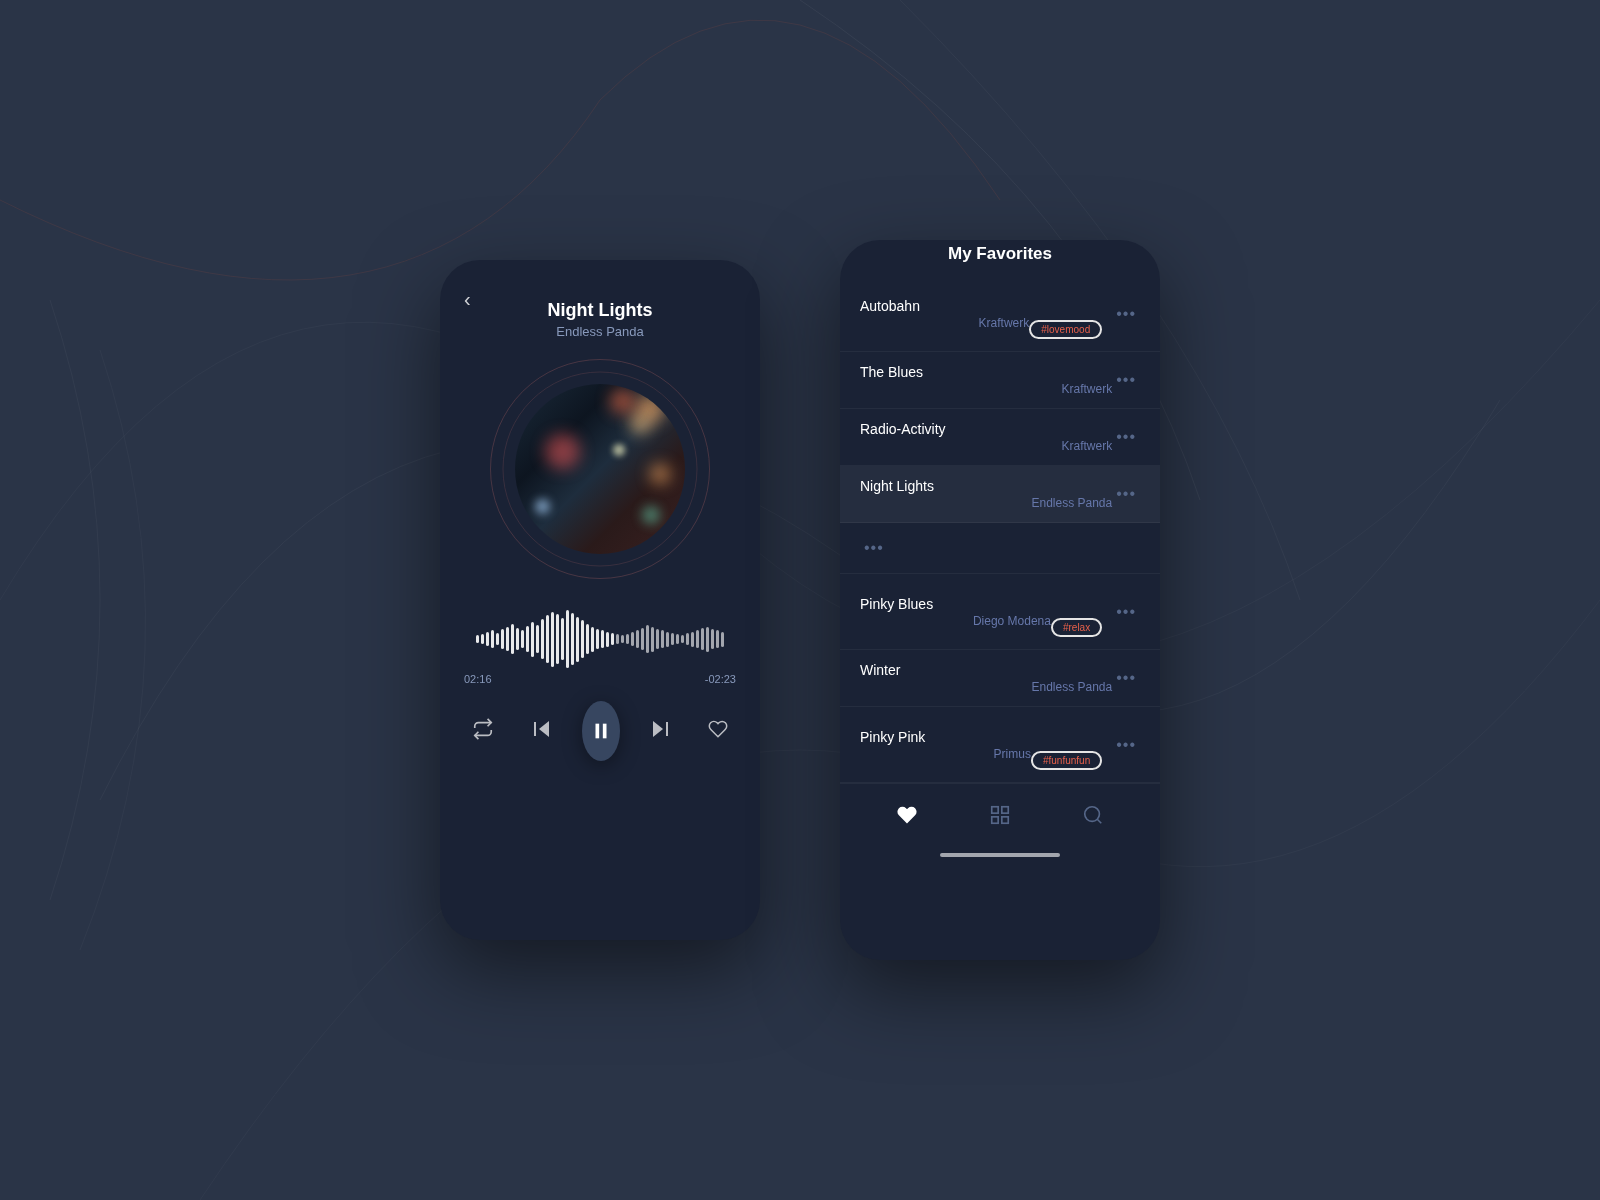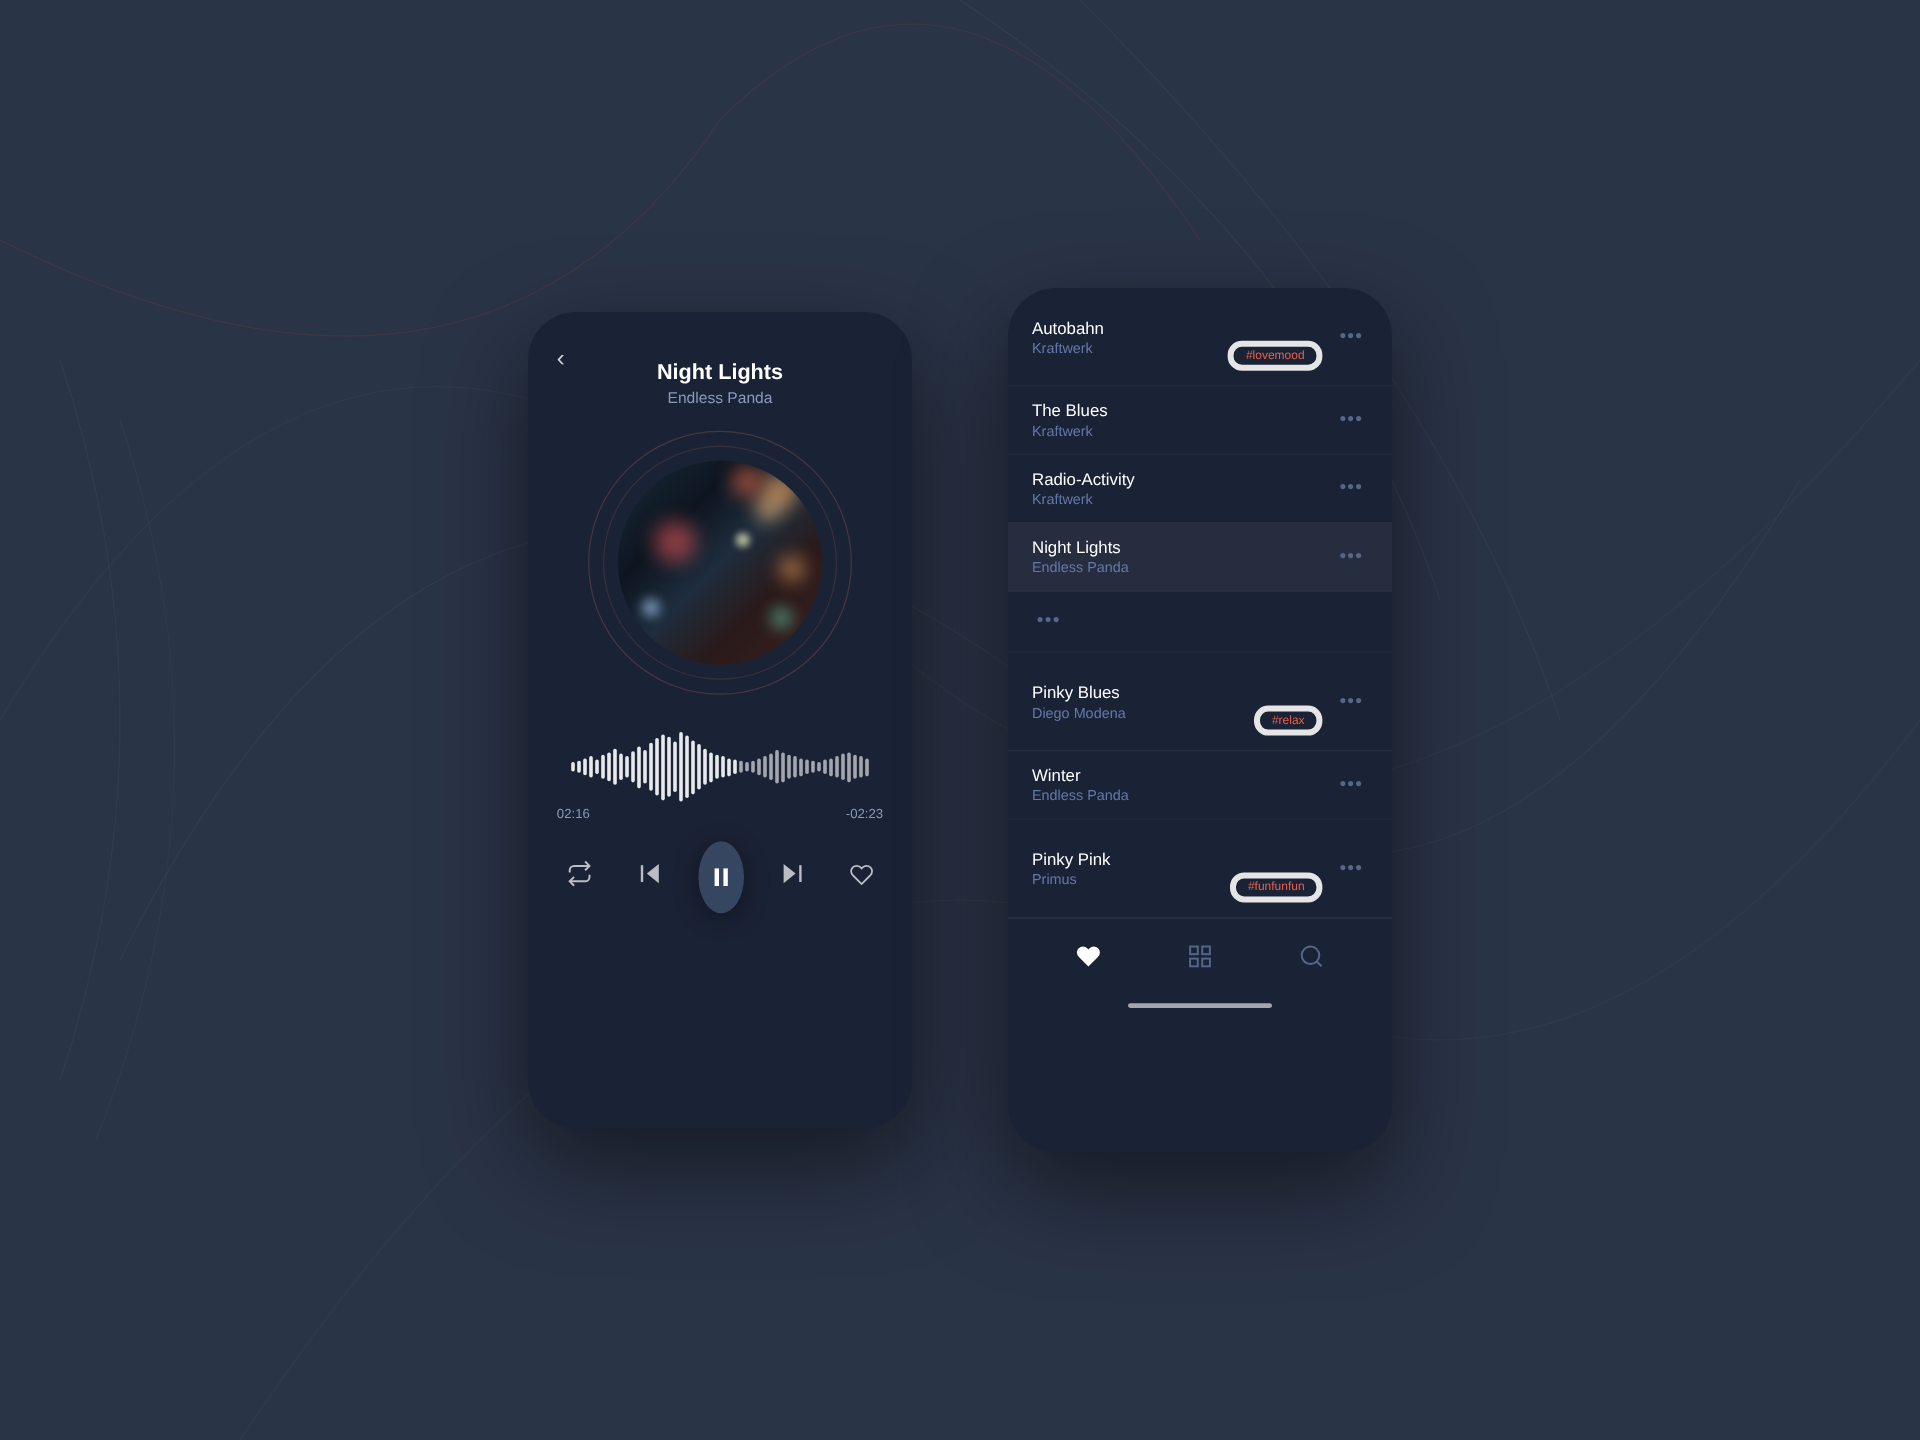--- a/index.html
+++ b/index.html
@@ -303,24 +303,25 @@
     .song-name {
       color: #fff;
       font-size: 14px;
       font-weight: 500;
     }
 
     .song-artist {
       color: #6677aa;
       font-size: 12px;
       margin-top: 2px;
+      text-align: right;
     }
 
     .song-tag {
-      border: 5px solid #e5e5e5;
+      border: 2px solid #e5e5e5;
       color: #e8604a;
       border-radius: 12px;
       padding: 2px 10px;
       font-size: 10px;
       margin-right: 10px;
       white-space: nowrap;
       margin-top: 32px;
     }
 
     .more-btn {
@@ -500,20 +501,21 @@
             <path d="M20.84 4.61a5.5 5.5 0 0 0-7.78 0L12 5.67l-1.06-1.06a5.5 5.5 0 0 0-7.78 7.78l1.06 1.06L12 21.23l7.78-7.78 1.06-1.06a5.5 5.5 0 0 0 0-7.78z"></path>
           </svg>
         </button>
       </div>
     </div>
   </div>
 
   <div class="favorites-phone">
 
 
+    <div class="favorites-header">My Favorites</div>
 
     <div class="song-list" id="song-list">
         <div class="song-item">
           <div class="song-info">
             <div class="song-name">Autobahn</div>
             <div class="song-artist">Kraftwerk</div>
           </div>
           <span class="song-tag">#lovemood</span>
           <button class="more-btn">•••</button>
         </div>

